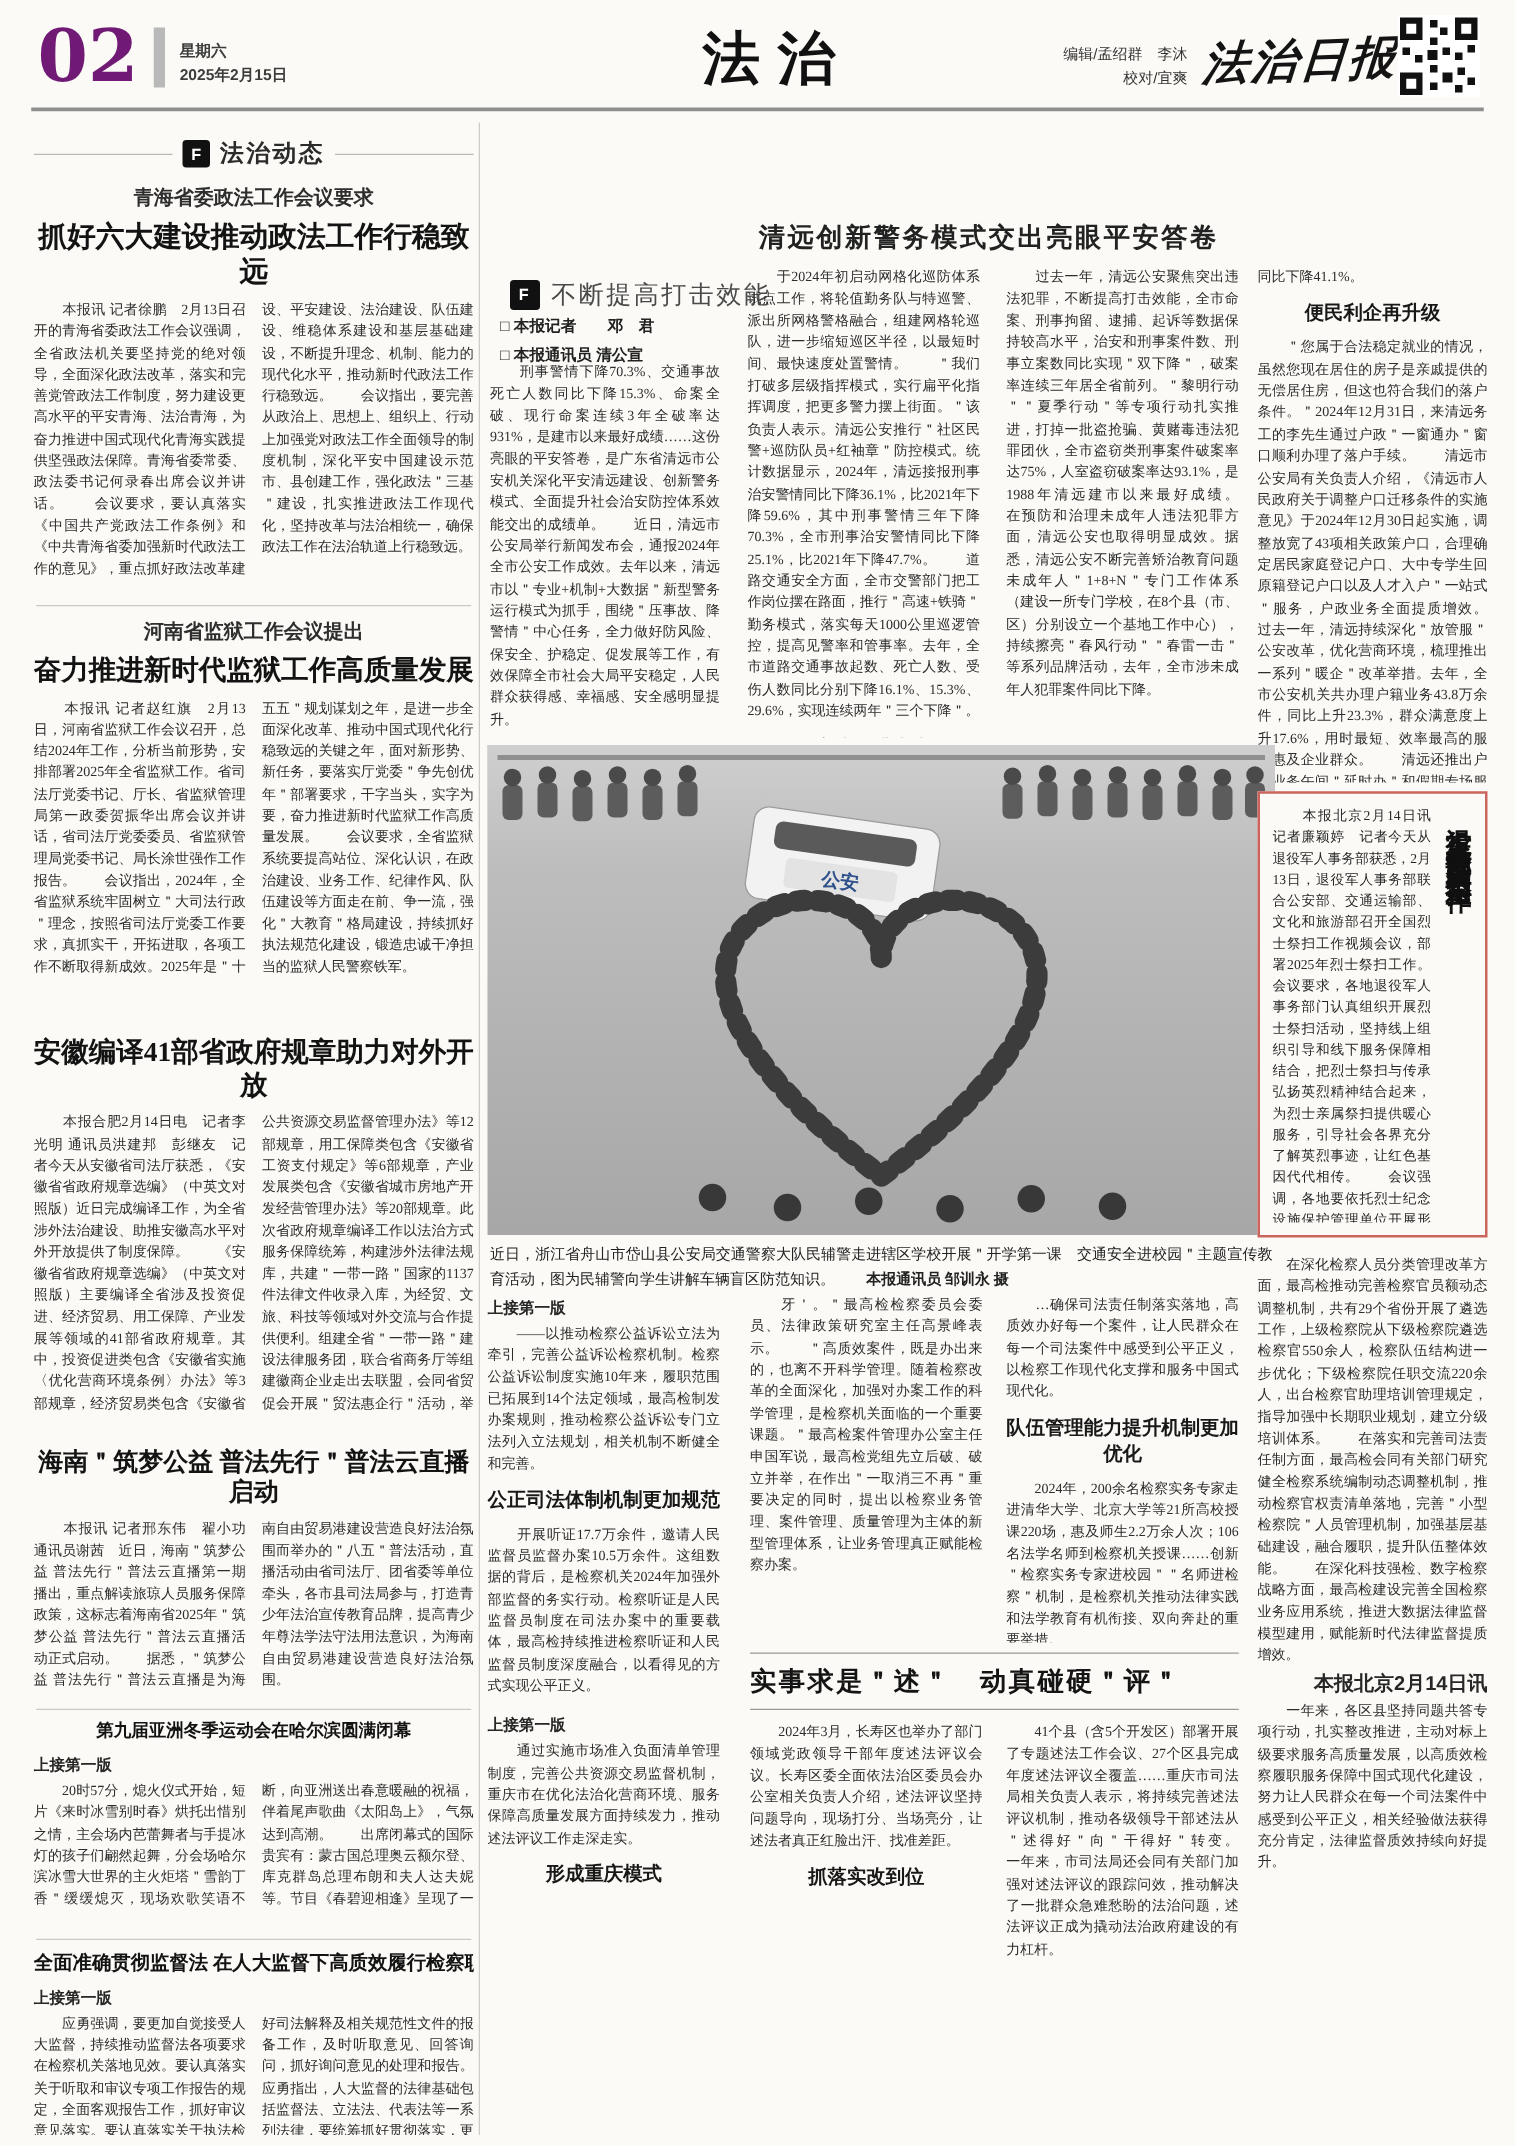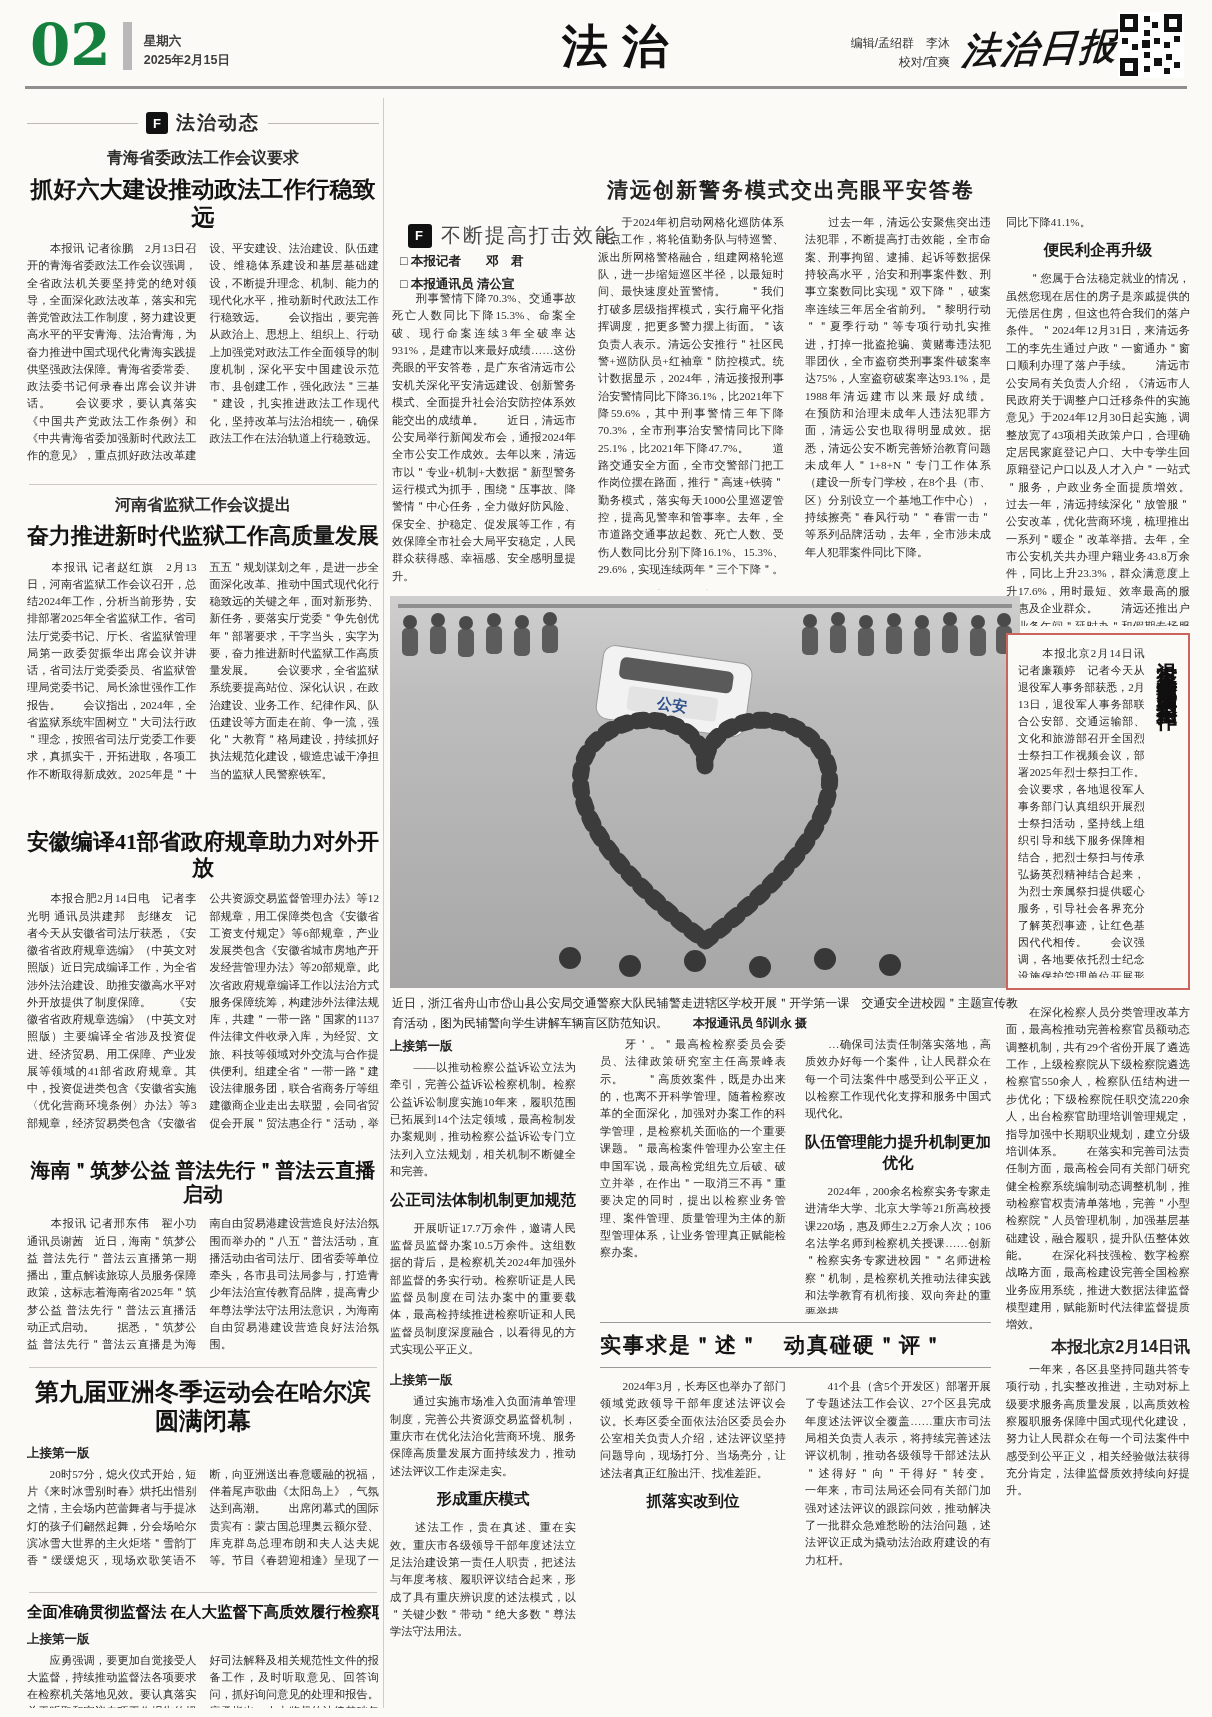--- a/index.html
+++ b/index.html
@@ -1,21 +1,21 @@
 <!DOCTYPE html>
 <html><head>
 <meta charset="utf-8">
 <style>
   html,body{margin:0;padding:0;background:#e8e6e1;}
   .page{position:relative;width:1212px;height:1717px;margin:0 auto;background:#fbfaf6;
         font-family:"Liberation Serif","DejaVu Serif",serif;color:#272727;overflow:hidden;}
   .abs{position:absolute;}
 
   
-  .pagenum{font-family:"DejaVu Serif",serif;font-size:58px;font-weight:bold;color:#15803d;line-height:1;}
+  .pagenum{font-family:"DejaVu Serif",serif;font-size:58px;font-weight:bold;color:#701a75;line-height:1;}
   .pagebar{width:9px;height:48px;background:#b9b9b9;}
   .dateblock{font-family:"Liberation Sans",sans-serif;font-size:12.5px;font-weight:bold;color:#3c3c3c;line-height:1.55;}
   .section-title{font-size:46px;font-weight:900;letter-spacing:14px;color:#111;}
   .editors{font-family:"Liberation Sans",sans-serif;font-size:12px;color:#333;text-align:right;line-height:1.6;}
   .masthead{font-size:37px;font-weight:900;font-style:italic;color:#141414;transform:rotate(-2deg) skewX(-6deg);letter-spacing:2px;}
   .header-rule{height:3px;background:#8f8f8f;}
 
   
   .vdiv{width:1px;background:#cfccc6;}
   .sep{border-top:1px solid #ccc9c2;margin:10px 2px;}
@@ -135,21 +135,21 @@
       <div class="twocol" style="height:250px;">　　本报合肥2月14日电　记者李光明 通讯员洪建邦　彭继友　记者今天从安徽省司法厅获悉，《安徽省省政府规章选编》（中英文对照版）近日完成编译工作，为全省涉外法治建设、助推安徽高水平对外开放提供了制度保障。　　《安徽省省政府规章选编》（中英文对照版）主要编译全省涉及投资促进、经济贸易、用工保障、产业发展等领域的41部省政府规章。其中，投资促进类包含《安徽省实施〈优化营商环境条例〉办法》等3部规章，经济贸易类包含《安徽省公共资源交易监督管理办法》等12部规章，用工保障类包含《安徽省工资支付规定》等6部规章，产业发展类包含《安徽省城市房地产开发经营管理办法》等20部规章。此次省政府规章编译工作以法治方式服务保障统筹，构建涉外法律法规库，共建＂一带一路＂国家的1137件法律文件收录入库，为经贸、文旅、科技等领域对外交流与合作提供便利。组建全省＂一带一路＂建设法律服务团，联合省商务厅等组建徽商企业走出去联盟，会同省贸促会开展＂贸法惠企行＂活动，举办涉外法治培训班，邀请著名国际法学家、资深外交官黄惠康来合肥授课辅导，与沪苏浙司法厅（局）建立长三角涉外法治人才协同培养联盟，共同培养高素质、实战型涉外法治人才。</div>
     </div>
 
     <div style="margin-top:18px;">
       <div class="atitle" style="font-size:20px;">海南＂筑梦公益 普法先行＂普法云直播启动</div>
       <div class="twocol" style="height:142px;">　　本报讯 记者邢东伟　翟小功 通讯员谢茜　近日，海南＂筑梦公益 普法先行＂普法云直播第一期播出，重点解读旅琼人员服务保障政策，这标志着海南省2025年＂筑梦公益 普法先行＂普法云直播活动正式启动。　　据悉，＂筑梦公益 普法先行＂普法云直播是为海南自由贸易港建设营造良好法治氛围而举办的＂八五＂普法活动，直播活动由省司法厅、团省委等单位牵头，各市县司法局参与，打造青少年法治宣传教育品牌，提高青少年尊法学法守法用法意识，为海南自由贸易港建设营造良好法治氛围。</div>
     </div>
     <div class="sep"></div>
 
     <div>
-      <div class="atitle" style="font-size:24px;margin-top:10px;">第九届亚洲冬季运动会在哈尔滨圆满闭幕</div>
+      <div class="atitle" style="font-size:14px;margin-top:10px;">第九届亚洲冬季运动会在哈尔滨圆满闭幕</div>
       <div class="contag">上接第一版</div>
       <div class="twocol" style="height:116px;">　　20时57分，熄火仪式开始，短片《来时冰雪别时春》烘托出惜别之情，主会场内芭蕾舞者与手提冰灯的孩子们翩然起舞，分会场哈尔滨冰雪大世界的主火炬塔＂雪韵丁香＂缓缓熄灭，现场欢歌笑语不断，向亚洲送出春意暖融的祝福，伴着尾声歌曲《太阳岛上》，气氛达到高潮。　　出席闭幕式的国际贵宾有：蒙古国总理奥云额尔登、库克群岛总理布朗和夫人达夫妮等。节目《春碧迎相逢》呈现了一场热闹的＂亚洲嘉年华＂，回溯了历届冬季亚运会的历程。</div>
     </div>
     <div class="sep"></div>
 
     <div>
       <div class="atitle" style="font-size:15.5px;white-space:nowrap;margin-top:8px;">全面准确贯彻监督法 在人大监督下高质效履行检察职能</div>
       <div class="contag">上接第一版</div>
       <div class="twocol" style="height:178px;">　　应勇强调，要更加自觉接受人大监督，持续推动监督法各项要求在检察机关落地见效。要认真落实关于听取和审议专项工作报告的规定，全面客观报告工作，抓好审议意见落实。要认真落实关于执法检查的规定，在人大常委会执法检查中，配合做好有关工作，促进相关法律统一正确实施。要认真落实关于规范性文件备案审查的规定，抓好司法解释及相关规范性文件的报备工作，及时听取意见、回答询问，抓好询问意见的处理和报告。　　应勇指出，人大监督的法律基础包括监督法、立法法、代表法等一系列法律，要统筹抓好贯彻落实，更好接受人大监督，确保检察权始终公正规范高效廉洁运行。要进一步加强和改进代表委员联络工作，不断拓宽人民群众有序参与和监督检察工作的渠道。</div>
     </div>
@@ -264,21 +264,20 @@
   </div>
 
   <div class="abs" style="left:390px;top:1036px;width:186px;height:672px;overflow:hidden;">
     <div class="contag">上接第一版</div>
     <div class="body-txt">　　——以推动检察公益诉讼立法为牵引，完善公益诉讼检察机制。检察公益诉讼制度实施10年来，履职范围已拓展到14个法定领域，最高检制发办案规则，推动检察公益诉讼专门立法列入立法规划，相关机制不断健全和完善。</div>
     <div class="subhead">公正司法体制机制更加规范</div>
     <div class="body-txt">　　开展听证17.7万余件，邀请人民监督员监督办案10.5万余件。这组数据的背后，是检察机关2024年加强外部监督的务实行动。检察听证是人民监督员制度在司法办案中的重要载体，最高检持续推进检察听证和人民监督员制度深度融合，以看得见的方式实现公平正义。</div>
     <div class="contag" style="margin-top:14px;">上接第一版</div>
     <div class="body-txt">　　通过实施市场准入负面清单管理制度，完善公共资源交易监督机制，重庆市在优化法治化营商环境、服务保障高质量发展方面持续发力，推动述法评议工作走深走实。</div>
     <div class="subhead">形成重庆模式</div>
-    <div class="body-txt">　　述法工作，贵在真述、重在实效。重庆市各级领导干部年度述法立足法治建设第一责任人职责，把述法与年度考核、履职评议结合起来，形成了具有重庆辨识度的述法模式，以＂关键少数＂带动＂绝大多数＂尊法学法守法用法。</div>
   </div>
 
   <div class="abs" style="left:600px;top:1036px;width:186px;height:278px;overflow:hidden;">
     <div class="body-txt">　　牙＇。＂最高检检察委员会委员、法律政策研究室主任高景峰表示。　　＂高质效案件，既是办出来的，也离不开科学管理。随着检察改革的全面深化，加强对办案工作的科学管理，是检察机关面临的一个重要课题。＂最高检案件管理办公室主任申国军说，最高检党组先立后破、破立并举，在作出＂一取消三不再＂重要决定的同时，提出以检察业务管理、案件管理、质量管理为主体的新型管理体系，让业务管理真正赋能检察办案。</div>
   </div>
 
   <div class="abs" style="left:805px;top:1036px;width:186px;height:278px;overflow:hidden;">
     <div class="body-txt">　　…确保司法责任制落实落地，高质效办好每一个案件，让人民群众在每一个司法案件中感受到公平正义，以检察工作现代化支撑和服务中国式现代化。</div>
     <div class="subhead">队伍管理能力提升机制更加优化</div>
     <div class="body-txt">　　2024年，200余名检察实务专家走进清华大学、北京大学等21所高校授课220场，惠及师生2.2万余人次；106名法学名师到检察机关授课……创新＂检察实务专家进校园＂＂名师进检察＂机制，是检察机关推动法律实践和法学教育有机衔接、双向奔赴的重要举措。</div>

